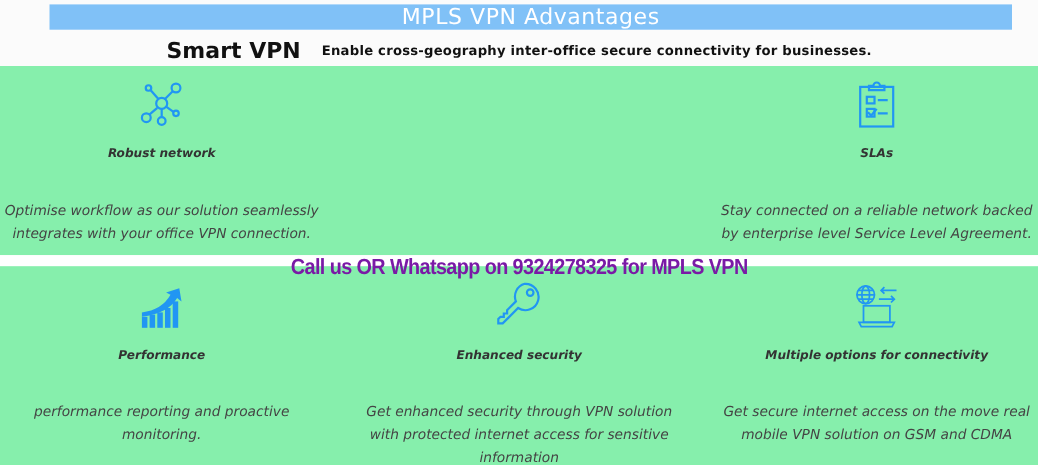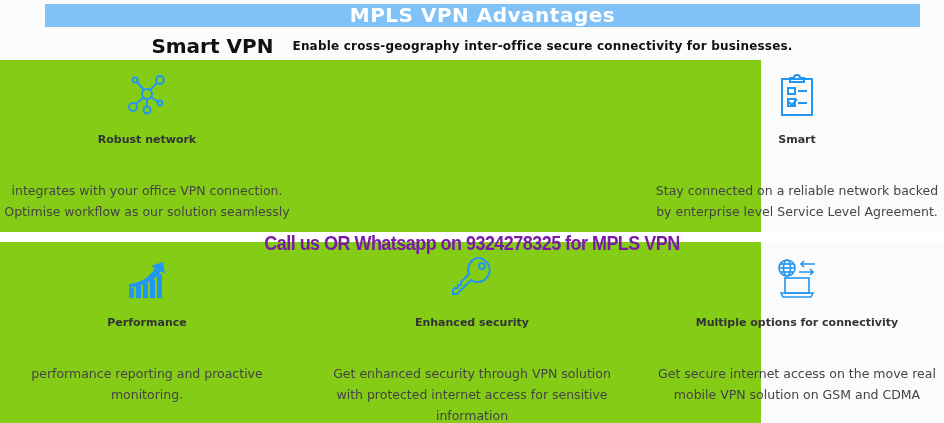--- a/index.html
+++ b/index.html
@@ -2,31 +2,31 @@
 <html><head>
 <meta charset="utf-8">
 <style>
   * { box-sizing: border-box; margin: 0; padding: 0; }
   html, body { width: 944px; height: 423px; overflow: hidden; }
   body { background: #fbfbfb; font-family: "DejaVu Sans", sans-serif; position: relative; }
 
   .title-bar {
     position: absolute; left: 45px; top: 4px; width: 875px; height: 23px;
     background: #80c1f7; color: #ffffff;
-    font-family: "DejaVu Sans", sans-serif; font-weight: bold;
+    font-family: "DejaVu Sans", sans-serif; font-weight: normal;
     font-size: 20px; line-height: 23px; text-align: center; letter-spacing: 0.5px;
   }
   .subtitle {
     position: absolute; top: 34px; left: 0; width: 944px; text-align: center;
     white-space: nowrap;
   }
   .subtitle .brand { font-weight: bold; font-size: 20px; color: #111; vertical-align: middle; text-align: center; }
   .subtitle .tagline { font-weight: bold; font-size: 12px; color: #111; margin-left: 14px; vertical-align: middle; letter-spacing: 0.2px; }
 
-  .section { position: absolute; left: 0; width: 761px; background: #84cc16; }
+  .section { position: absolute; left: 0; width: 944px; background: #86efac; font-style: italic; }
   .section.top { top: 60px; height: 172px; }
   .section.bottom { top: 242px; height: 181px; padding-left: 46px; }
   .gap { position: absolute; left: 0; top: 232px; width: 944px; height: 10px; background: #ffffff; }
 
   .card { position: absolute; text-align: center; }
   .card .icon { position: absolute; left: 50%; transform: translateX(-50%); }
   .card .heading {
     position: absolute; left: 0; right: 0; font-weight: bold; font-size: 11px; color: #333;
     font-family: "DejaVu Sans", sans-serif;
   }
@@ -66,39 +66,39 @@
         <circle cx="35" cy="31" r="2.5"></circle>
         <line x1="25" y1="18" x2="32" y2="11"></line>
         <line x1="19" y1="18" x2="12" y2="10"></line>
         <line x1="18" y1="26" x2="11" y2="32"></line>
         <line x1="22" y1="27" x2="22" y2="34"></line>
         <line x1="26" y1="25" x2="33" y2="30"></line>
       </g>
     </svg>
     <div class="heading" style="top:73px">Robust network</div>
     <div class="desc" style="top:120px">
+      <div>Optimise workflow as our solution seamlessly</div>
       <div>integrates with your office VPN connection.</div>
-      <div>Optimise workflow as our solution seamlessly</div>
     </div>
   </div>
 
 
   <div class="card" style="left:650px;width:294px;top:0;height:172px;">
     <svg class="icon" style="top:13px" width="36" height="44" viewBox="0 0 36 44">
       <g fill="none" stroke="#2196f3" stroke-width="2">
         <rect x="3" y="6" width="30" height="36"></rect>
         <path d="M11 9 v-4 h4 a3 3 0 0 1 6 0 h4 v4z"></path>
         <rect x="9" y="15" width="7" height="6"></rect>
         <line x1="19" y1="18" x2="28" y2="18"></line>
         <rect x="9" y="26" width="7" height="7"></rect>
         <path d="M10 29 l3 3 l5 -6"></path>
         <line x1="19" y1="30" x2="28" y2="30"></line>
       </g>
     </svg>
-    <div class="heading" style="top:73px">Smart</div>
+    <div class="heading" style="top:73px">SLAs</div>
     <div class="desc" style="top:120px">
       <div>Stay connected on a reliable network backed</div>
       <div>by enterprise level Service Level Agreement.</div>
     </div>
   </div>
 </div>
 
 <div class="gap"></div>
 
 <div class="section bottom">

